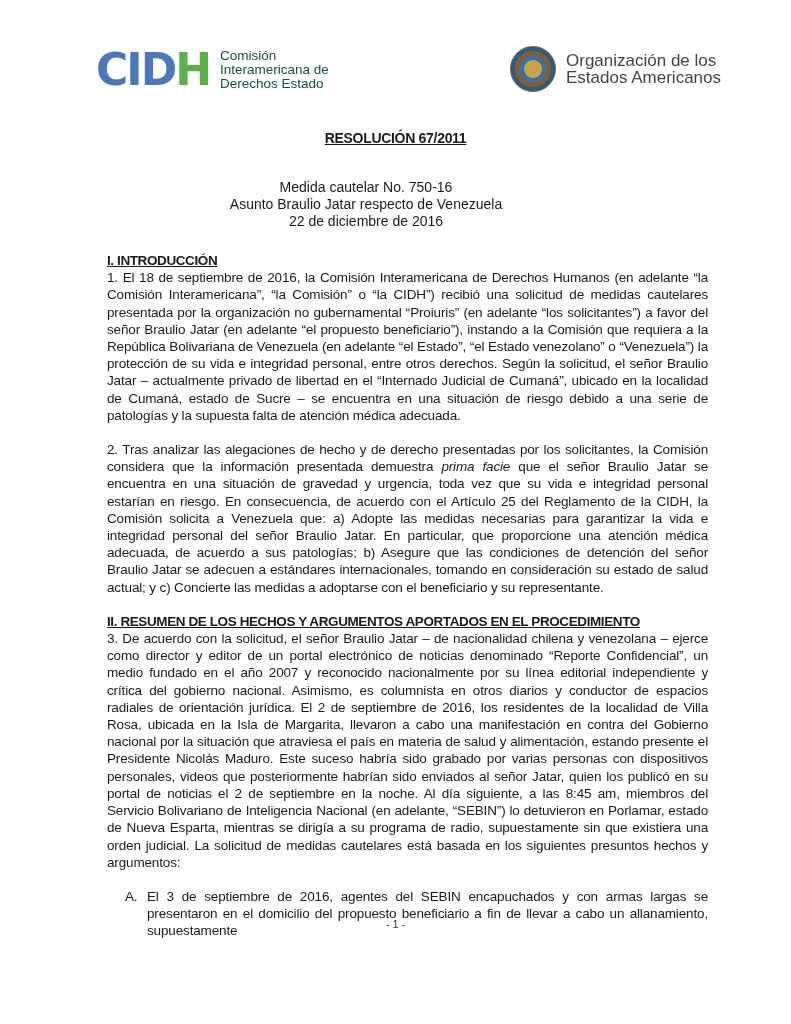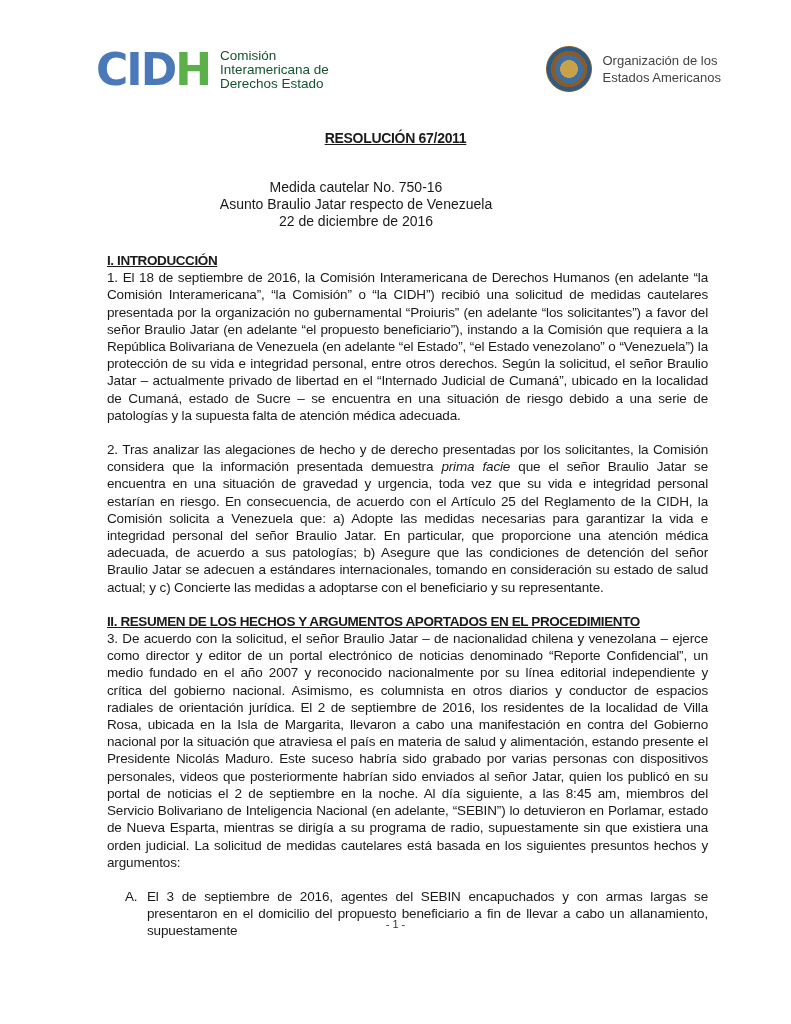--- a/index.html
+++ b/index.html
@@ -8,26 +8,26 @@
     .header { position: absolute; top: 48px; left: 96px; right: 70px; height: 50px; }
     .cidh-logo { position: absolute; left: 0; top: 0; display: flex; align-items: center; }
     .cidh-mark { font-family: "DejaVu Sans", sans-serif; font-weight: bold; font-size: 44px;
                  letter-spacing: -2px; color: #4a78b8; line-height: 44px; position: relative; }
     .cidh-mark .h-green { color: #5cb04a; }
     .cidh-text { margin-left: 10px; font-size: 13.5px; line-height: 14px; color: #14532d; }
     .oas-logo { position: absolute; right: 0; top: -2px; display: flex; align-items: center; }
     .oas-seal { width: 44px; height: 44px; border-radius: 50%;
                 background: radial-gradient(circle, #c7a24a 0 28%, #3f6f9c 29% 45%, #8a5a2a 46% 58%, #2c5b86 59% 72%, #b8893a 73% 100%);
                 border: 1px solid #7a5a2a; }
-    .oas-text { margin-left: 10px; font-size: 13px; line-height: 17px; color: #444; }
+    .oas-text { margin-left: 10px; font-size: 17px; line-height: 17px; color: #444; }
     .title-block { position: absolute; top: 130px; left: 0; width: 791px; text-align: center; }
     .title-line { font-weight: bold; font-size: 14px; line-height: 16px; text-decoration: underline;
                   letter-spacing: -0.3px; }
     .sub-block { position: absolute; top: 179px; left: 0; width: 712px; text-align: center;
-                 font-size: 14px; line-height: 17px; }
+                 font-size: 14px; line-height: 17px; padding-left: 10px; }
     .content { position: absolute; left: 107px; width: 601px; font-size: 13.5px; line-height: 17.2px;
                text-align: justify; letter-spacing: -0.15px; }
     .section-heading { font-weight: bold; text-decoration: underline; font-size: 13.5px;
                        letter-spacing: -0.4px; }
     .para { margin: 0; }
     .list-item { display: flex; }
     .list-marker { width: 22px; flex: none; }
     .list-text { flex: 1; text-align: justify; }
     .page-number { position: absolute; top: 918px; left: 0; width: 791px; text-align: center;
                    font-size: 11px; color: #333; }

